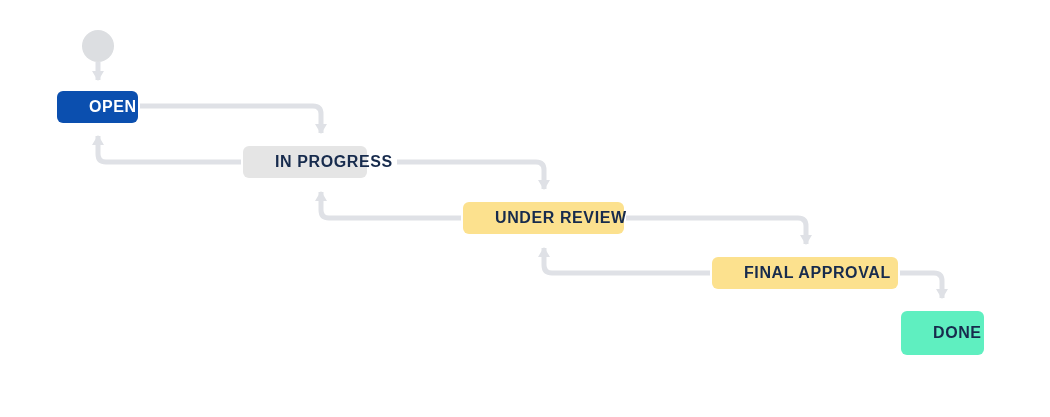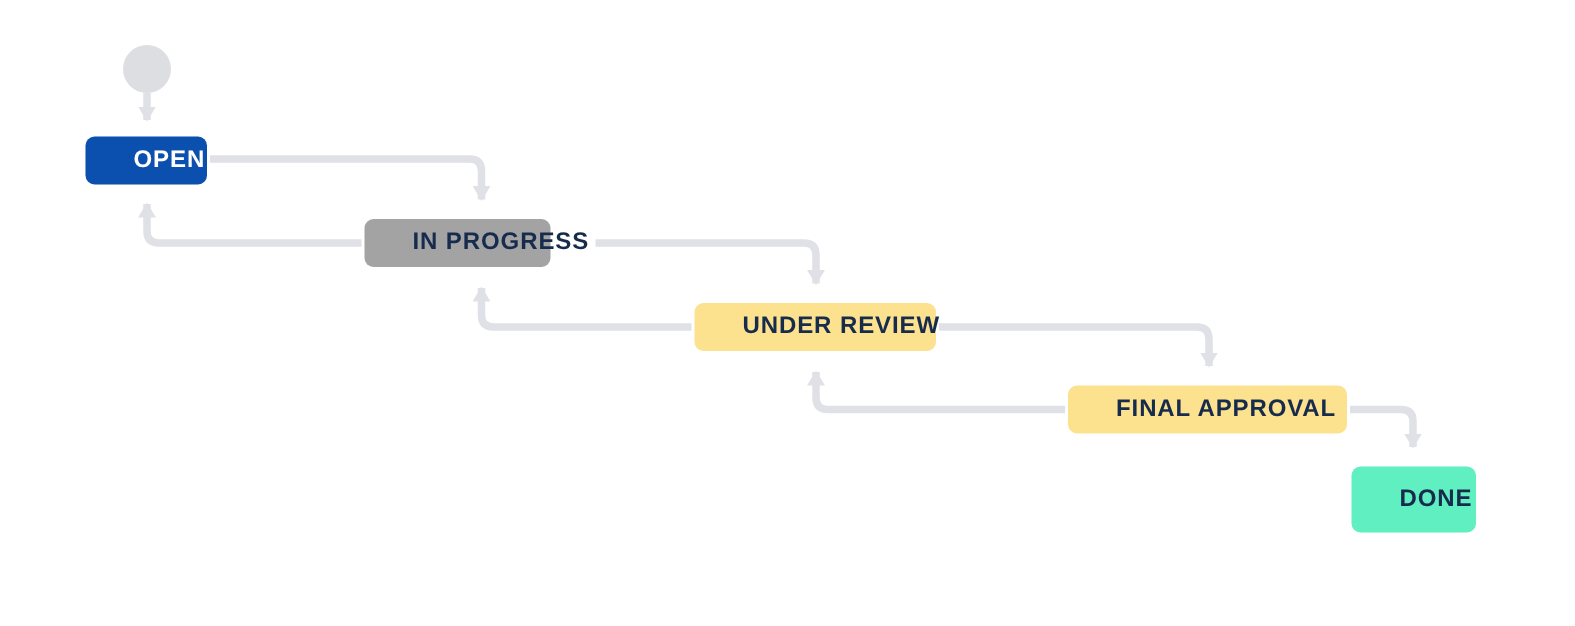--- a/index.html
+++ b/index.html
@@ -80,21 +80,21 @@
       <path d="M 900 273 L 934 273 Q 942 273 942 281 L 942 298" marker-end="url(#arrow-down)"></path>
     </g>
   </svg>
 
   <div class="start-dot" style="left: 82px; top: 30px; width: 32px; height: 32px; background: rgb(220, 222, 225);"></div>
 
   <div class="node" style="left: 57px; top: 91px; width: 81px; height: 32px; background: rgb(11, 79, 175); color: rgb(255, 255, 255);">
     <span class="node-label">OPEN</span>
   </div>
 
-  <div class="node" style="left: 243px; top: 146px; width: 124px; height: 32px; background: #a3a3a3; color: rgb(23, 43, 77);">
+  <div class="node" style="left: 243px; top: 146px; width: 124px; height: 32px; background: #e5e5e5; color: rgb(23, 43, 77);">
     <span class="node-label">IN PROGRESS</span>
   </div>
 
   <div class="node" style="left: 712px; top: 257px; width: 186px; height: 32px; background: rgb(252, 225, 142); color: rgb(23, 43, 77);">
     <span class="node-label">FINAL APPROVAL</span>
   </div>
 
   <div class="node" style="left: 463px; top: 202px; width: 161px; height: 32px; background: rgb(252, 225, 142); color: rgb(23, 43, 77);">
     <span class="node-label">UNDER REVIEW</span>
   </div>

